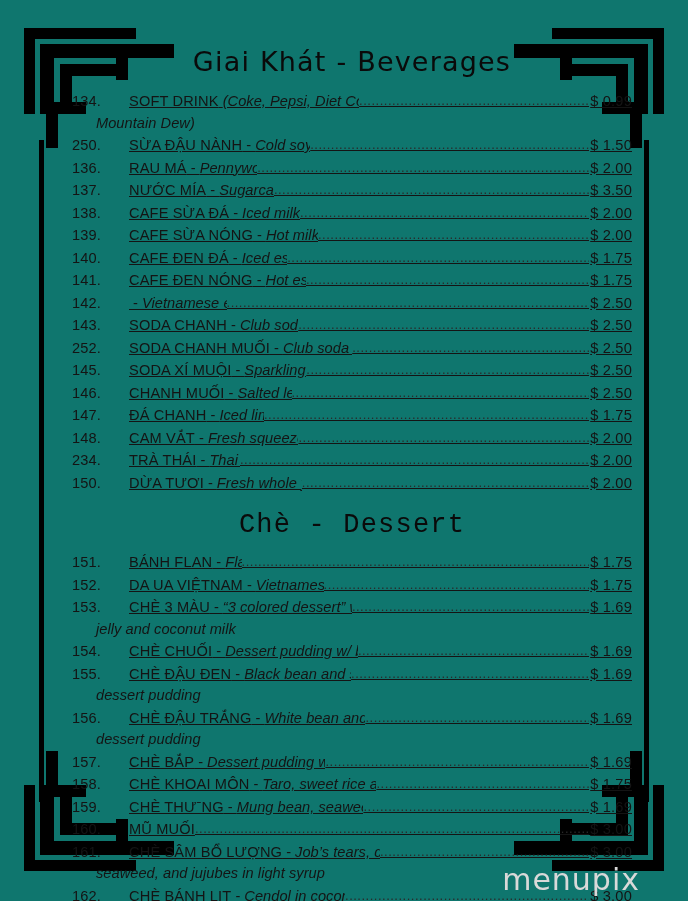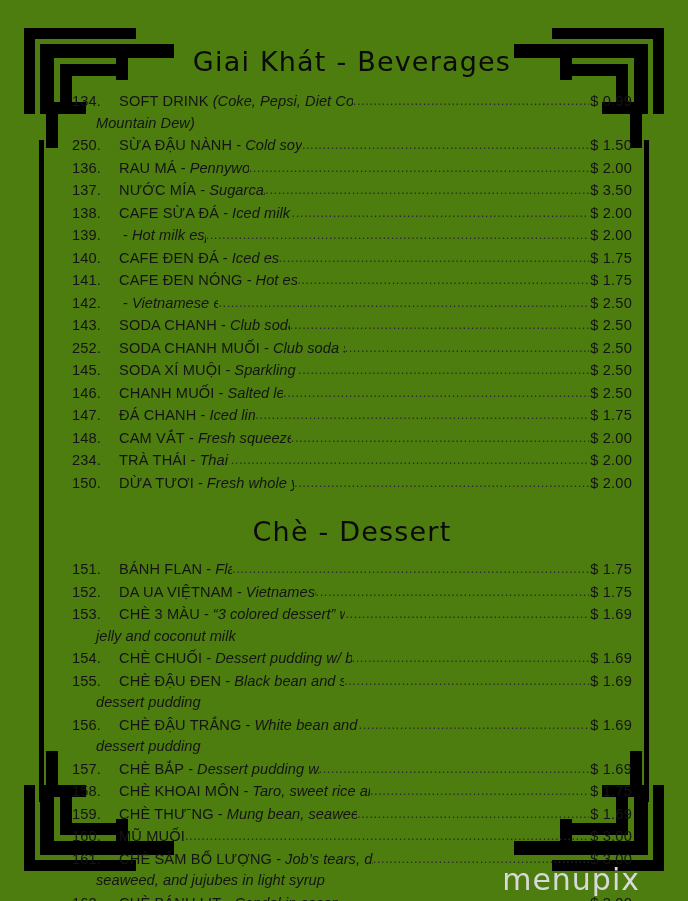--- a/index.html
+++ b/index.html
@@ -12,21 +12,21 @@
     height: 901px;
     position: relative;
     overflow: hidden;
     font-family: "Liberation Sans", sans-serif;
     color: #111111;
   }
 
   .page {
     position: absolute;
     inset: 0;
-    background: #4d7c0f;
+    background: #0f766e;
   }
 
   
   .corner {
     position: absolute;
     width: 150px;
     height: 120px;
     pointer-events: none;
   }
   .corner svg { display: block; }
@@ -52,22 +52,23 @@
     text-align: center;
     font-family: "DejaVu Sans", sans-serif;
     font-weight: 400;
     font-size: 27px;
     letter-spacing: 1.2px;
     color: #0a0a0a;
     margin: 0 0 14px 0;
     white-space: nowrap;
   }
   .section-title--dessert {
-    margin-top: 22px;
+    margin-top: 16px;
     margin-bottom: 12px;
+    font-family: Liberation Mono, monospace;
   }
 
   .items { display: block; }
 
   .item {
     position: relative;
     font-size: 14.6px;
     line-height: 21.5px;
     color: #141414;
     margin-bottom: 1px;
@@ -85,21 +86,22 @@
     text-align: left;
     font-size: 14.6px;
     letter-spacing: 0.1px;
   }
 
   .body {
     flex: 1 1 auto;
     display: flex;
     align-items: baseline;
     min-width: 0;
-    margin-left: 13px;
+    margin-left: 23px;
+    text-decoration: underline;
   }
 
   .name {
     flex: 0 0 auto;
     white-space: nowrap;
     letter-spacing: 0.15px;
   }
 
   .dash {
     flex: 0 0 auto;
@@ -274,20 +276,21 @@
               <span class="desc">Iced milk espresso</span>
               <span class="leader"></span>
               <span class="price">$ 2.00</span>
             </span>
           </div>
         </div>
         <div class="item">
           <div class="item-line">
             <span class="num">139.</span>
             <span class="body">
+              <span class="name">CAFE SỪA NÓNG</span>
               <span class="dash"> - </span>
               <span class="desc">Hot milk espresso</span>
               <span class="leader"></span>
               <span class="price">$ 2.00</span>
             </span>
           </div>
         </div>
         <div class="item">
           <div class="item-line">
             <span class="num">140.</span>

